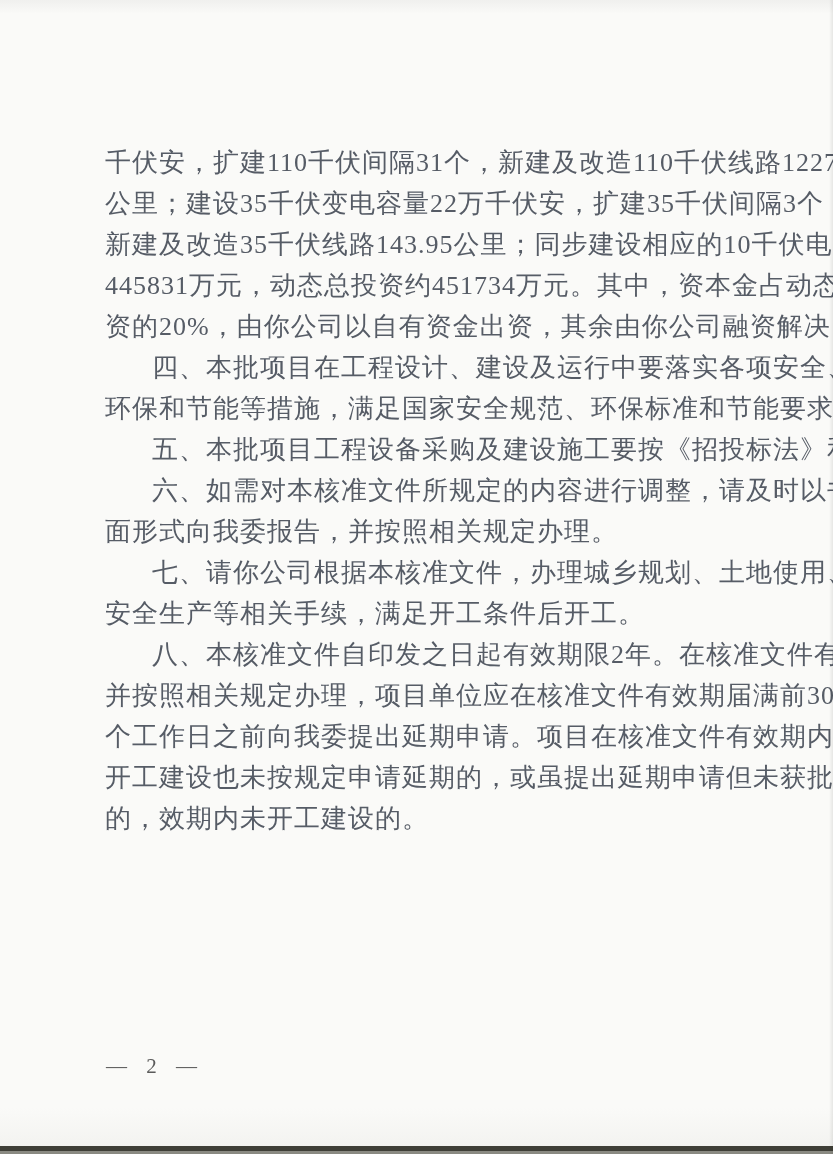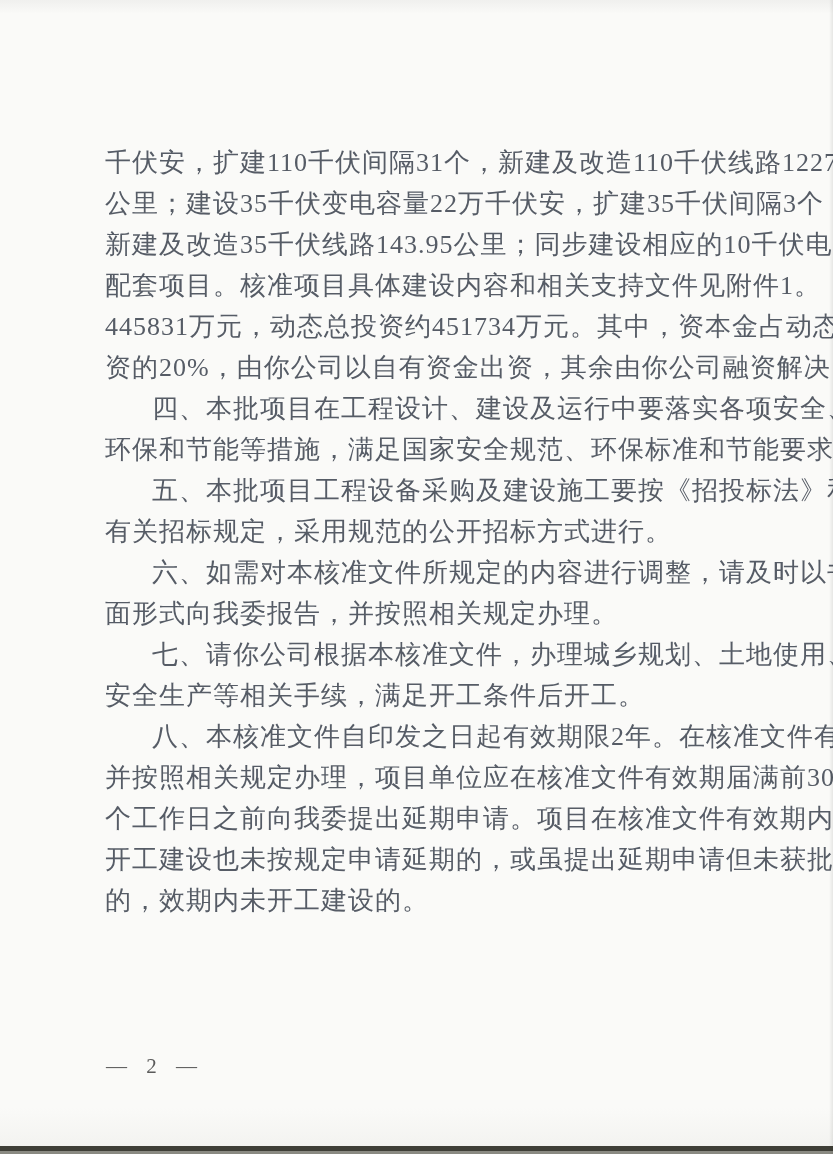--- a/index.html
+++ b/index.html
@@ -81,33 +81,31 @@
 </style>
 </head>
 <body>
 
 <div class="scan-page">
   <div class="doc-body">
       <div>
         <div class="line">千伏安，扩建110千伏间隔31个，新建及改造110千伏线路1227.3</div>
         <div class="line">公里；建设35千伏变电容量22万千伏安，扩建35千伏间隔3个，</div>
         <div class="line">新建及改造35千伏线路143.95公里；同步建设相应的10千伏电网</div>
-        <div class="line line-last">配套项目。核准项目具体建设内容和相关支持文件见附件1。</div>
       </div>
       <div>
         <div class="line">445831万元，动态总投资约451734万元。其中，资本金占动态投</div>
         <div class="line line-last">资的20%，由你公司以自有资金出资，其余由你公司融资解决。</div>
       </div>
       <div>
         <div class="line line-indent">四、本批项目在工程设计、建设及运行中要落实各项安全、</div>
         <div class="line">环保和节能等措施，满足国家安全规范、环保标准和节能要求等</div>
       </div>
       <div>
         <div class="line line-indent">五、本批项目工程设备采购及建设施工要按《招投标法》和</div>
-        <div class="line line-last">有关招标规定，采用规范的公开招标方式进行。</div>
       </div>
       <div>
         <div class="line line-indent">六、如需对本核准文件所规定的内容进行调整，请及时以书</div>
         <div class="line line-last">面形式向我委报告，并按照相关规定办理。</div>
       </div>
       <div>
         <div class="line line-indent">七、请你公司根据本核准文件，办理城乡规划、土地使用、</div>
         <div class="line line-last">安全生产等相关手续，满足开工条件后开工。</div>
       </div>
       <div>

